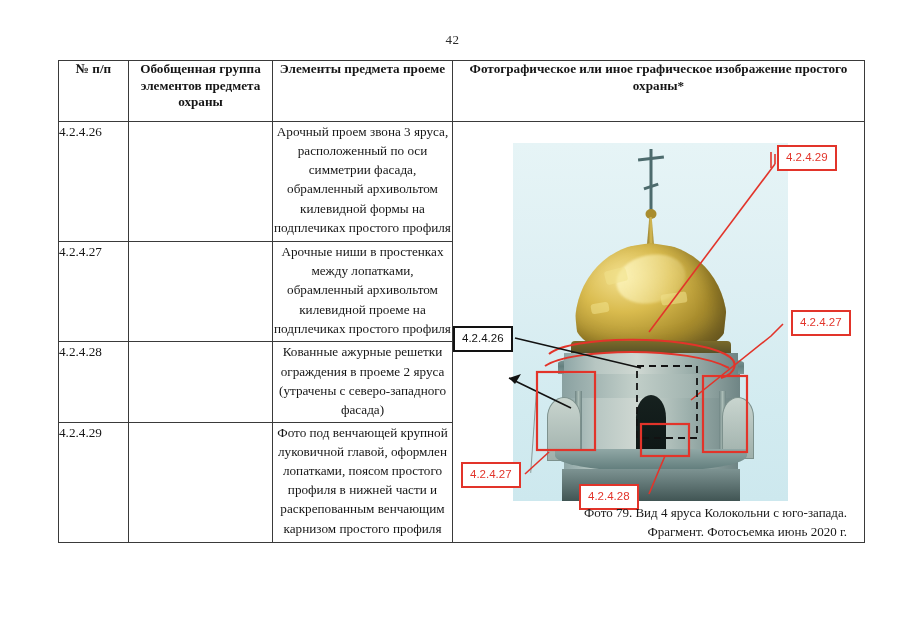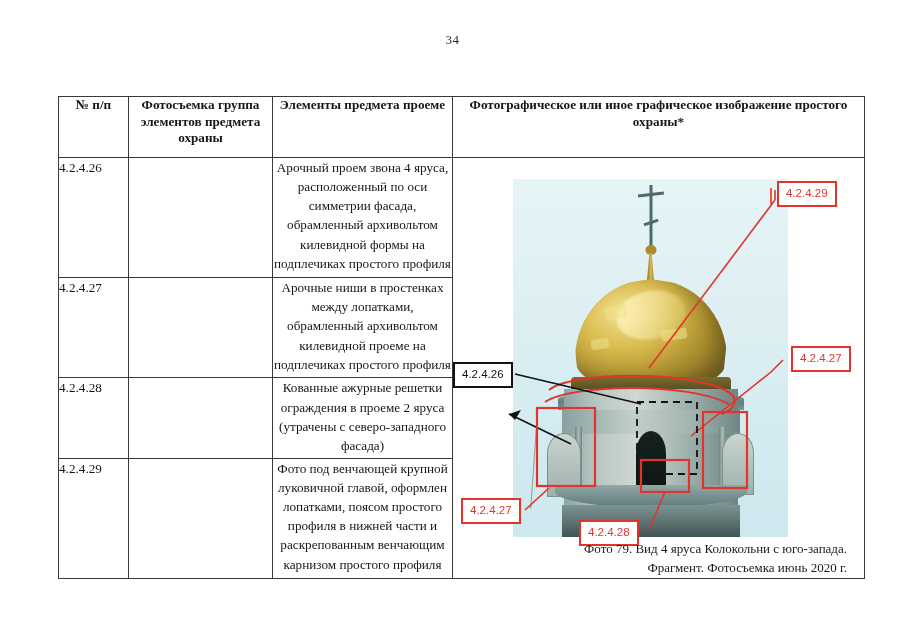--- a/index.html
+++ b/index.html
@@ -29,21 +29,20 @@
   }
 
   
   .doc-table {
     position: absolute;
     left: 58px;
     top: 60px;
     width: 806px;
     border-collapse: collapse;
     table-layout: fixed;
-    margin-top: 36px;
   }
   .doc-table td, .doc-table th {
     border: 1px solid #3a3a3a;
     vertical-align: top;
     padding: 0;
   }
   .col-1 { width: 70px; }
   .col-2 { width: 144px; }
   .col-3 { width: 180px; }
   .col-4 { width: 412px; }
@@ -311,43 +310,43 @@
     width: 372px;
     text-align: right;
     font-size: 13px;
     line-height: 1.45;
     color: #1a1a1a;
   }
 </style>
 </head>
 <body>
 
-<div class="page-number">34</div>
+<div class="page-number">42</div>
 
 <table class="doc-table">
   <colgroup>
     <col class="col-1">
       <col class="col-2">
       <col class="col-3">
       <col class="col-4">
   </colgroup>
   <thead>
     <tr>
       <th class="hdr hdr-num">№ п/п</th>
-      <th class="hdr">Фотосъемка группа элементов предмета охраны</th>
+      <th class="hdr">Обобщенная группа элементов предмета охраны</th>
       <th class="hdr">Элементы предмета проеме</th>
       <th class="hdr">Фотографическое или иное графическое изображение простого охраны*</th>
     </tr>
   </thead>
   <tbody>
 
     <tr>
       <td class="cell-num">4.2.4.26</td>
       <td class="cell-empty"></td>
-      <td class="cell-desc">Арочный проем звона 4 яруса, расположенный по оси симметрии фасада, обрамленный архивольтом килевидной формы на подплечиках простого профиля</td>
+      <td class="cell-desc">Арочный проем звона 3 яруса, расположенный по оси симметрии фасада, обрамленный архивольтом килевидной формы на подплечиках простого профиля</td>
       <td class="cell-photo" rowspan="4">
 
         <div class="photo-wrap">
 
           <div class="photo">
             <div class="sky"></div>
 
             <div class="cross"></div>
             <div class="cross-bar1"></div>
             <div class="cross-bar2"></div>

